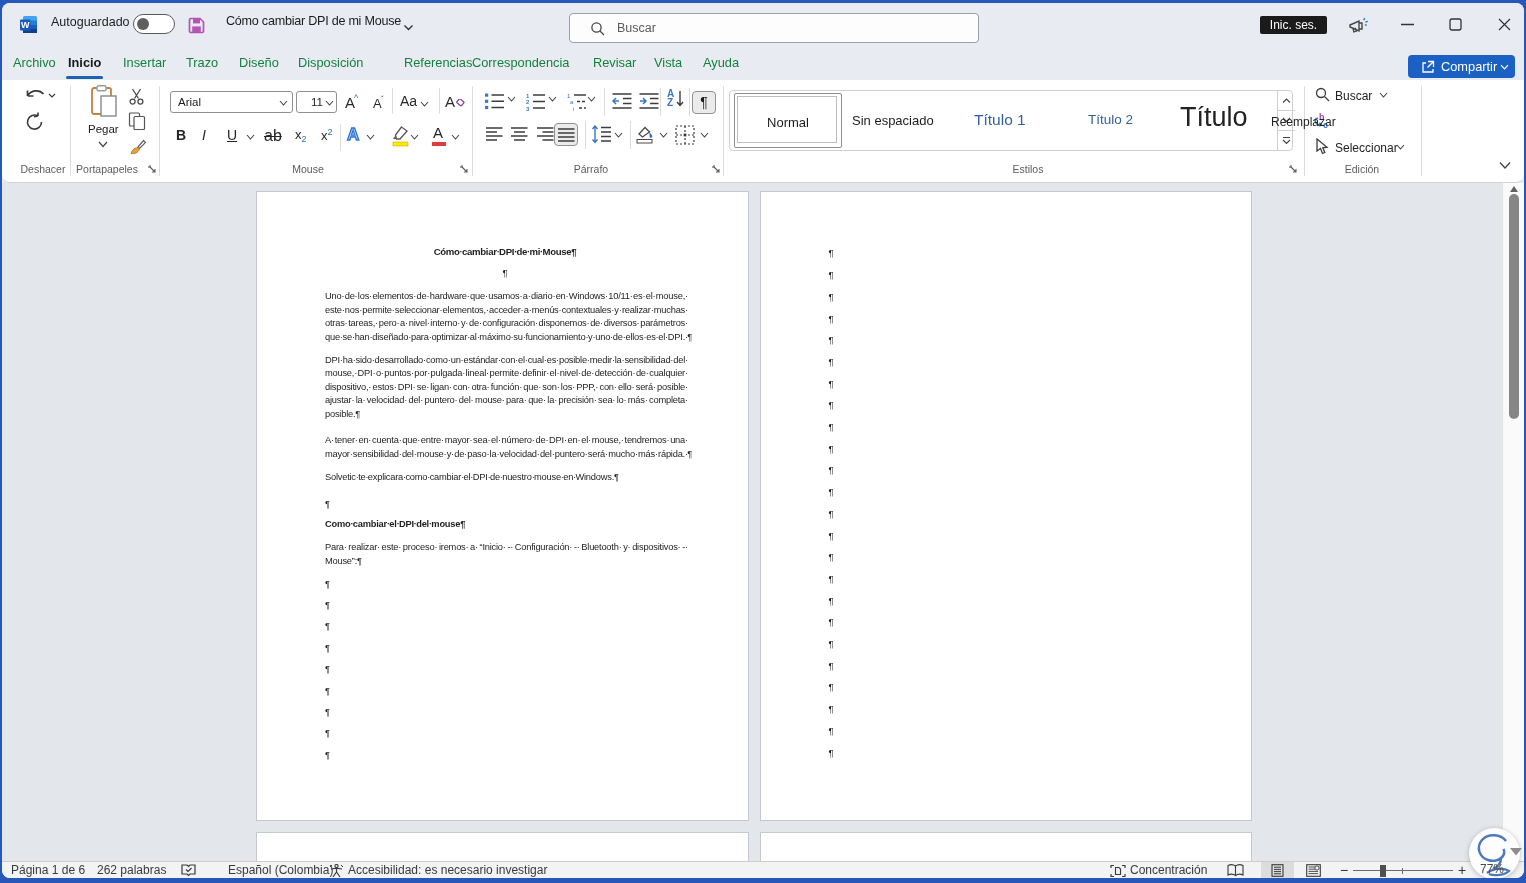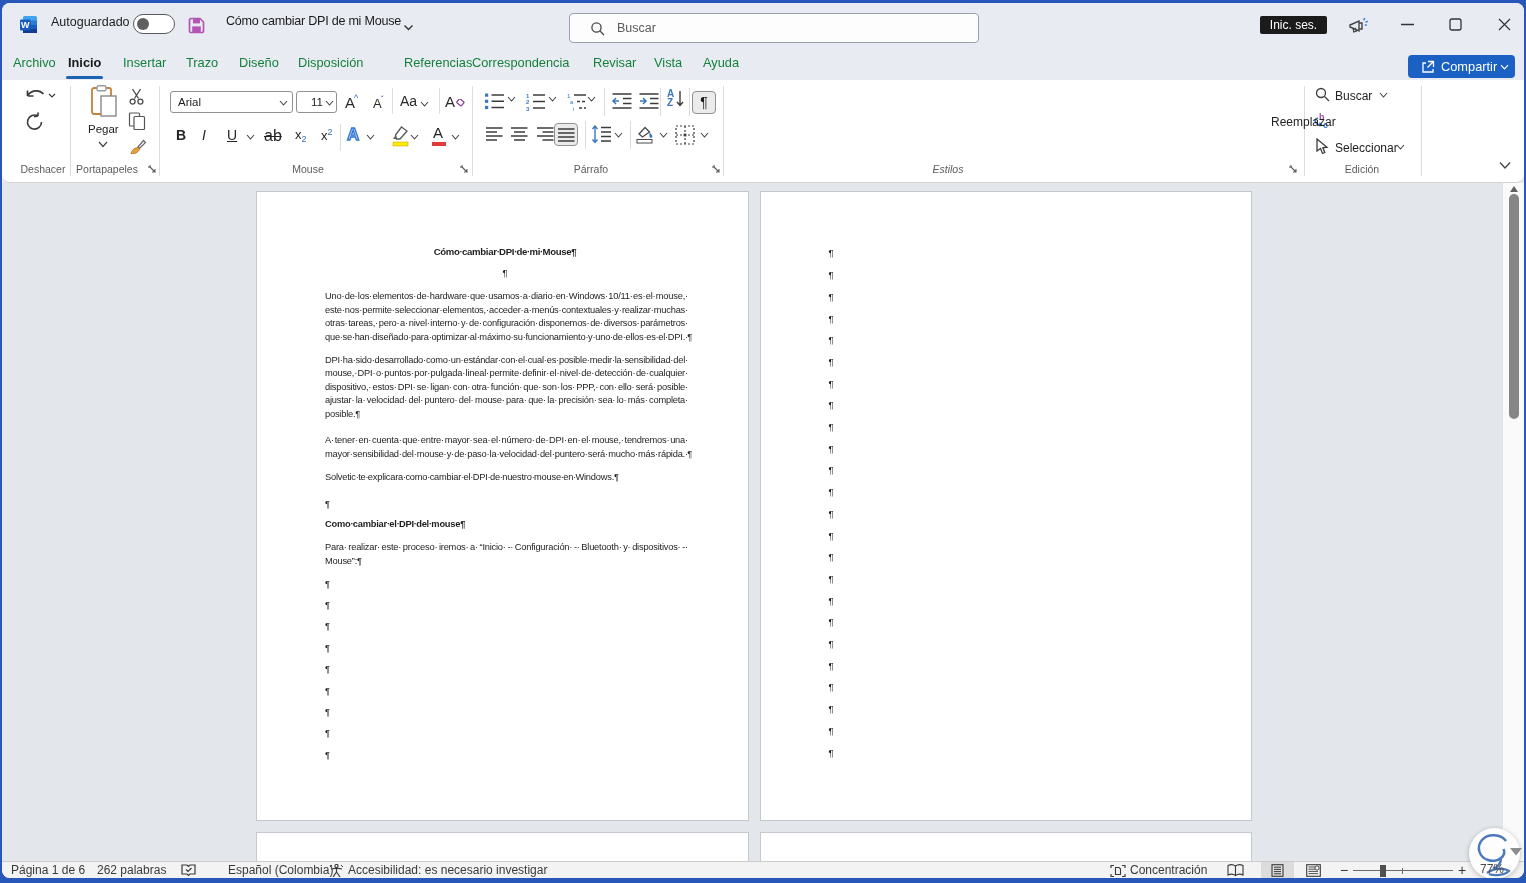--- a/index.html
+++ b/index.html
@@ -315,21 +315,44 @@
     </svg>
     <svg class="abs" style="left:698px; top:52px" width="9" height="7" viewBox="0 0 9 7">
         <path d="M1 1 L4.5 5 L8 1" fill="none" stroke="#444" stroke-width="1.1"></path>
       </svg>
     <div class="rlabel" style="left:529px;">Párrafo</div>
     <svg class="launcher" style="left:710px" viewBox="0 0 9 9">
         <path d="M1 1 H3 M1 1 V3 M2 2 L7 7 M7 4 V7 H4" stroke="#5c5c5c" stroke-width="1.1" fill="none"></path>
       </svg>
     <div class="rsep" style="left:721px"></div>
 
-    <div class="rlabel" style="left:886px;font-style:italic;">Estilos</div>
+    <div class="abs" style="left:727px; top:10px; width:564px; height:61px; border:1px solid #d0d0d0; border-radius:4px; background:#fff;">
+      <div class="abs" style="left:4px; top:2px; width:108px; height:55px; border:1px solid #8f8f8f; border-radius:2px;">
+        <div class="abs" style="left:2px; top:2px; width:100px; height:47px; border:1px solid #bdbdbd;"></div>
+        <div class="abs" style="left:0; top:21px; width:106px; text-align:center; font-size:13px; color:#1c1c1c;">Normal</div>
+      </div>
+      <div class="abs" style="left:122px; top:22px; font-size:13px; color:#1c1c1c;">Sin espaciado</div>
+      <div class="abs" style="left:244px; top:20px; font-size:15.5px; color:#34619c;">Título 1</div>
+      <div class="abs" style="left:358px; top:21px; font-size:13.5px; color:#34619c;">Título 2</div>
+      <div class="abs" style="left:450px; top:11px; font-size:27px; color:#222;">Título</div>
+      <div class="abs" style="left:547px; top:0; width:17px; height:59px; border-left:1px solid #d0d0d0;">
+        <svg class="abs" style="left:4px; top:7px" width="9" height="6" viewBox="0 0 9 6">
+            <path d="M1 4.5 L4.5 1 L8 4.5" fill="none" stroke="#444" stroke-width="1.1"></path>
+          </svg>
+        <div class="abs" style="left:0; top:19px; width:17px; border-top:1px solid #d0d0d0;"></div>
+        <svg class="abs" style="left:4px; top:26px" width="9" height="6" viewBox="0 0 9 6">
+            <path d="M1 1 L4.5 4.5 L8 1" fill="none" stroke="#444" stroke-width="1.1"></path>
+          </svg>
+        <div class="abs" style="left:0; top:39px; width:17px; border-top:1px solid #d0d0d0;"></div>
+        <svg class="abs" style="left:4px; top:45px" width="9" height="10" viewBox="0 0 9 10">
+            <path d="M1 1.5 H8 M1 4 L4.5 7.5 L8 4" fill="none" stroke="#444" stroke-width="1.1"></path>
+          </svg>
+      </div>
+    </div>
+    <div class="rlabel" style="left:966px;">Estilos</div>
     <svg class="launcher" style="left:1287px" viewBox="0 0 9 9">
         <path d="M1 1 H3 M1 1 V3 M2 2 L7 7 M7 4 V7 H4" stroke="#5c5c5c" stroke-width="1.1" fill="none"></path>
       </svg>
     <div class="rsep" style="left:1302px"></div>
 
     <svg class="abs" style="left:1313px; top:7px" width="15" height="15" viewBox="0 0 15 15">
         <circle cx="6" cy="6" r="4.5" fill="none" stroke="#3c3c3c" stroke-width="1.3"></circle>
         <path d="M9.5 9.5 L14 14" stroke="#3c3c3c" stroke-width="1.3"></path>
       </svg>
     <div class="abs" style="left:1333px; top:9px; font-size:12px; color:#222;">Buscar</div>

